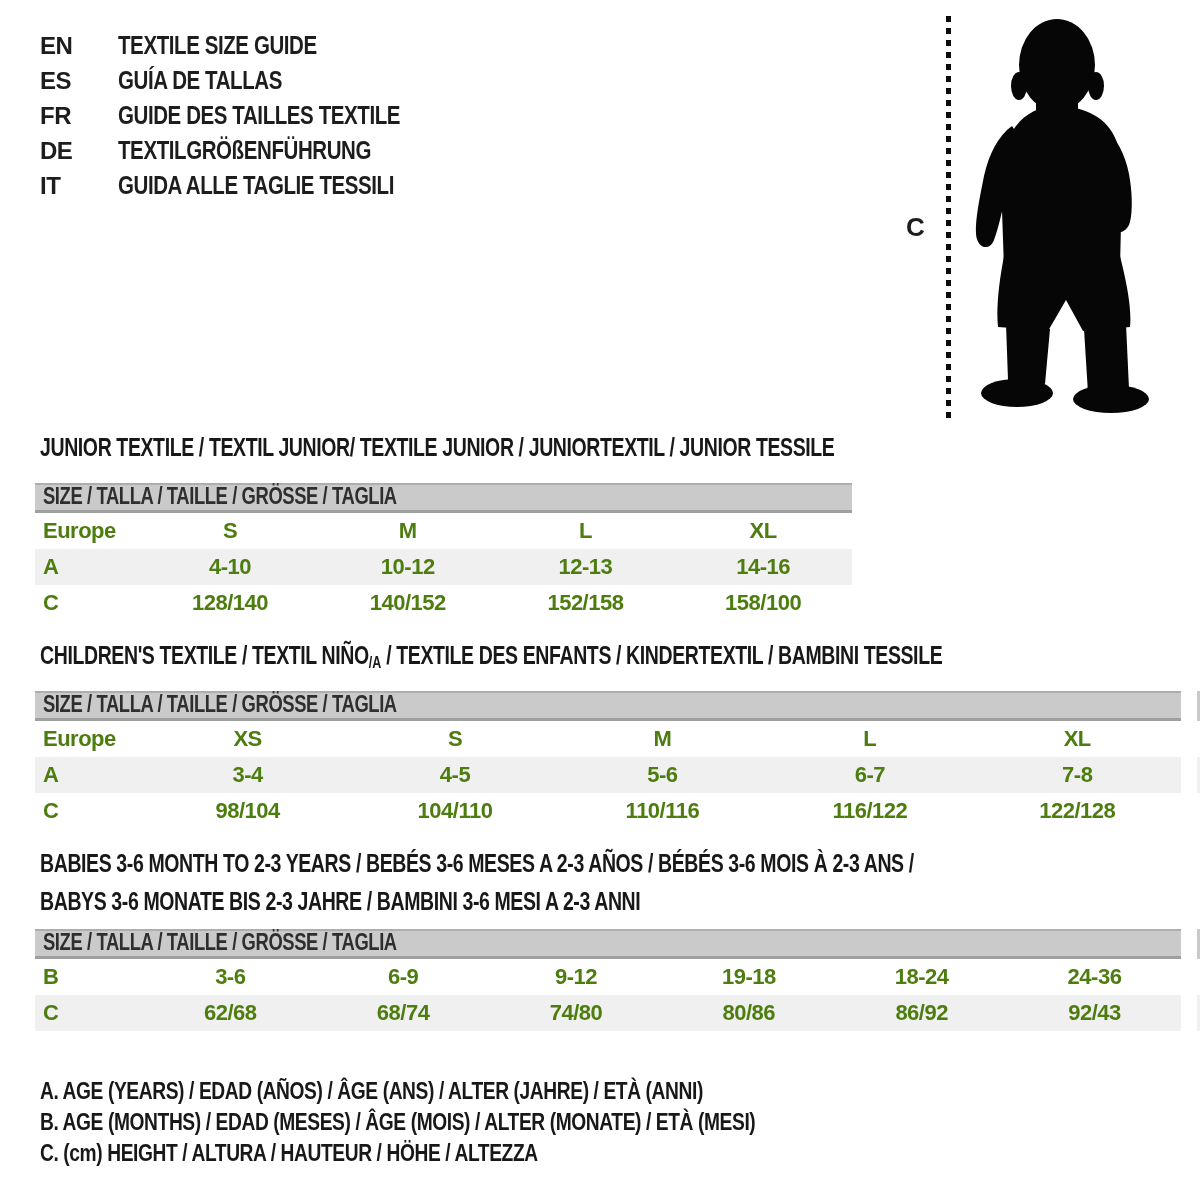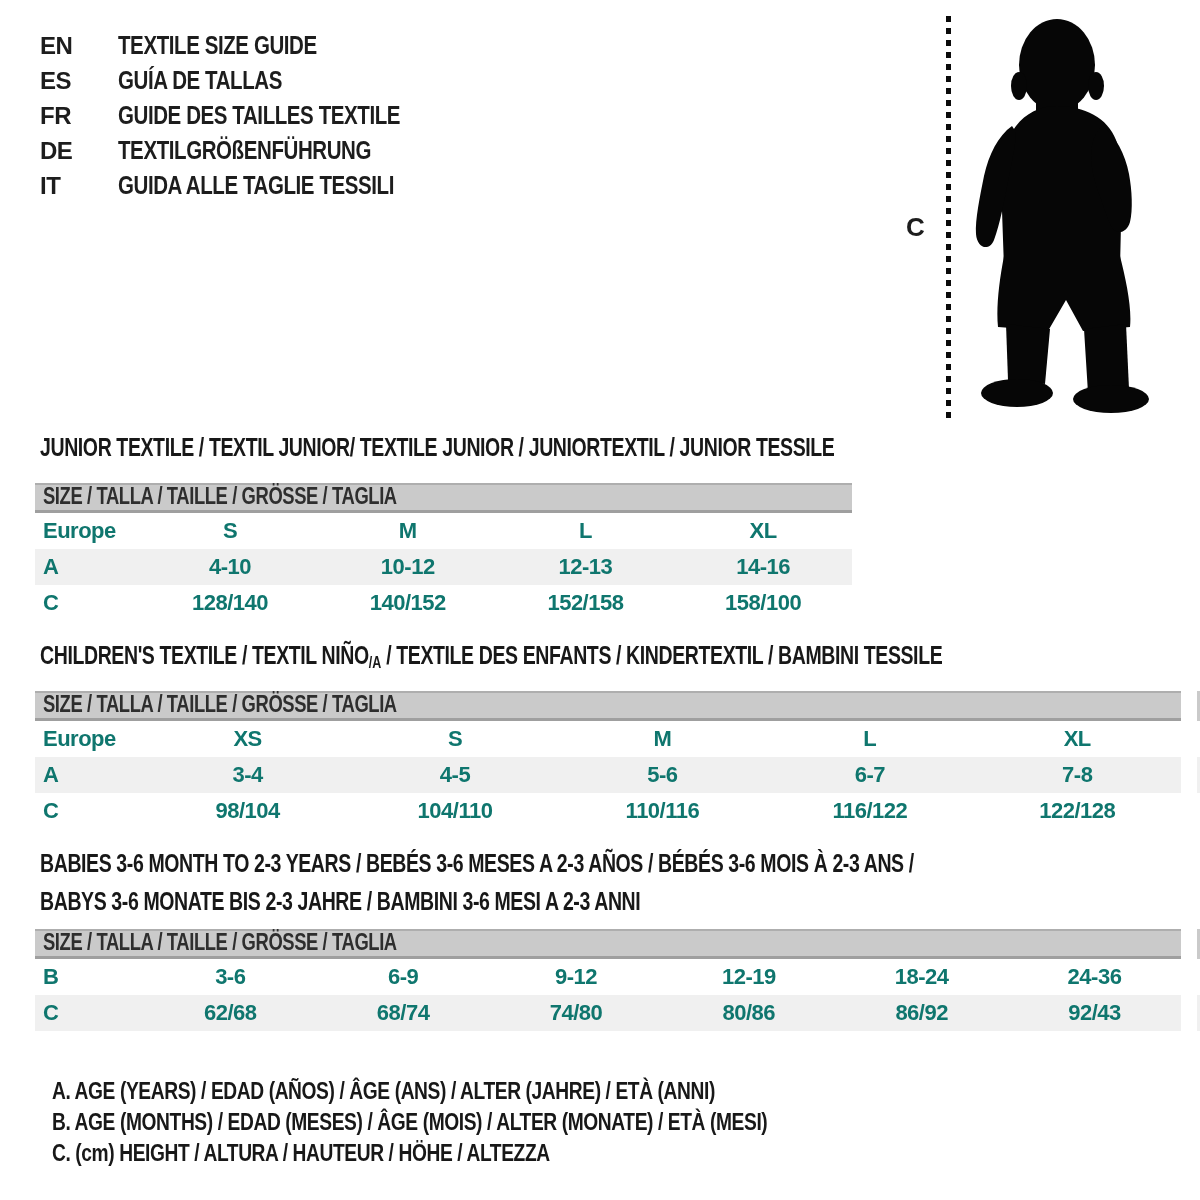--- a/index.html
+++ b/index.html
@@ -35,33 +35,33 @@
     height:30px; background:#cacaca; border-top:2px solid #aeaeae; border-bottom:3px solid #9f9f9f;
     display:flex; align-items:flex-end; padding-left:8px;
   }
   .size-bar-text {
     display:inline-block; font-size:23px; font-weight:700; letter-spacing:-0.5px; color:#2e2e2e;
     transform:scaleX(0.8); transform-origin:0 50%; white-space:nowrap;
   }
   .trow { display:flex; height:36px; }
   .trow.shaded { background:#f0f0f0; }
   .tcell {
-    font-size:22px; font-weight:700; letter-spacing:-0.5px; color:#0f766e;
+    font-size:22px; font-weight:700; letter-spacing:-0.5px; color:#4d7c0f;
     text-align:center; line-height:36px; overflow:visible; white-space:nowrap;
   }
   .tcell.lbl { text-align:left; padding-left:8px; }
   .jt { width:817px; } .jt .lbl { width:13%; }  .jt .val { width:21.75%; }
   .ct { width:1146px; } .ct .lbl { width:9.5%; } .ct .val { width:18.1%; }
   .bt { width:1146px; } .bt .lbl { width:9.5%; } .bt .val { width:15.083%; }
   
   .sliver { position:absolute; left:1197px; width:3px; }
   .sliver.bar { background:#cacaca; height:30px; }
   .sliver.shade { background:#f0f0f0; height:36px; }
   
-  .legend { position:absolute; left:52px; top:1075px; }
+  .legend { position:absolute; left:40px; top:1075px; }
   .legend-line {
     font-size:24px; font-weight:700; letter-spacing:-0.5px; line-height:31px; color:#181818;
     transform:scaleX(0.8); transform-origin:0 50%; white-space:nowrap;
   }
 </style>
 </head>
 <body>
 
 <div class="canvas">
 
@@ -170,21 +170,21 @@
   <h2 class="sec-title" style="top:887px;">BABYS 3-6 MONATE BIS 2-3 JAHRE / BAMBINI 3-6 MESI A 2-3 ANNI</h2>
   <div class="size-table bt" style="top:929px;">
     <div class="size-bar">
       <span class="size-bar-text">SIZE / TALLA / TAILLE / GRÖSSE / TAGLIA</span>
     </div>
     <div class="trow">
       <div class="tcell lbl">B</div>
       <div class="tcell val">3-6</div>
       <div class="tcell val">6-9</div>
       <div class="tcell val">9-12</div>
-      <div class="tcell val">12-19</div>
+      <div class="tcell val">19-18</div>
       <div class="tcell val">18-24</div>
       <div class="tcell val">24-36</div>
     </div>
     <div class="trow shaded">
       <div class="tcell lbl">C</div>
       <div class="tcell val">62/68</div>
       <div class="tcell val">68/74</div>
       <div class="tcell val">74/80</div>
       <div class="tcell val">80/86</div>
       <div class="tcell val">86/92</div>

